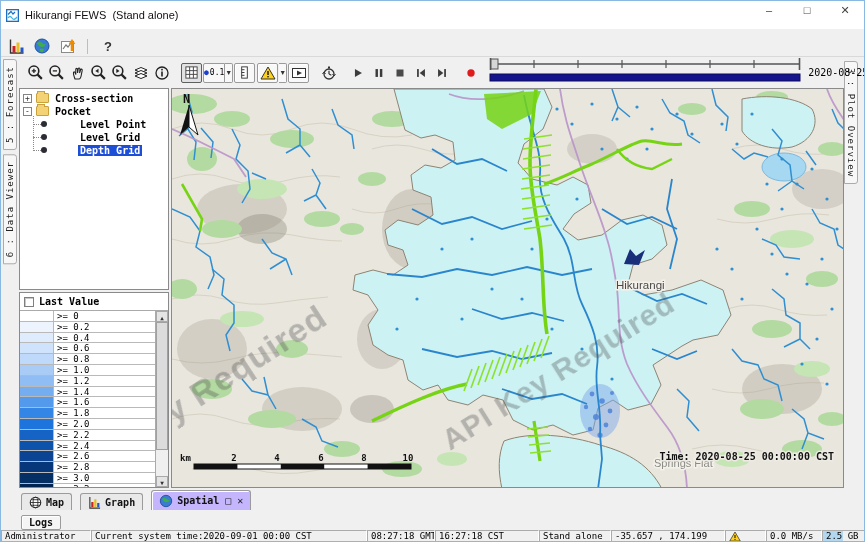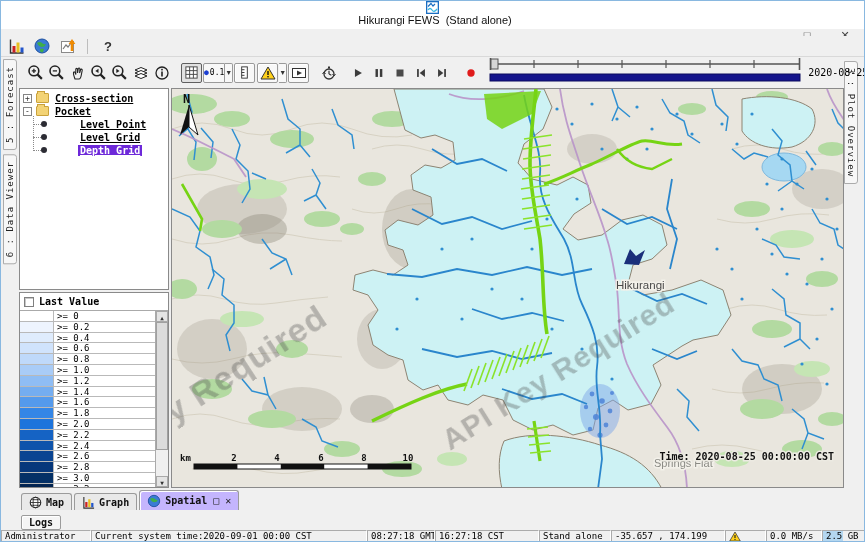--- a/index.html
+++ b/index.html
@@ -5,21 +5,21 @@
   html,body{margin:0;padding:0;background:#d8d8d8;}
   *{box-sizing:border-box;}
   :root{
     --ui:"Liberation Sans",sans-serif;
     --mono:"DejaVu Sans Mono",monospace;
   }
   .win{position:relative;width:865px;height:542px;background:#f0f0f0;
        border:1px solid #89b8e0;overflow:hidden;font-family:var(--ui);}
   
   .titlebar{position:absolute;top:0;left:0;right:0;height:28px;background:#ffffff;
-            display:flex;align-items:center;padding-left:5px;flex-direction:column;}
+            display:flex;align-items:center;padding-left:5px;}
   .app-icon{width:13px;height:13px;margin-right:6px;flex:none;}
   .title{font-size:11px;color:#111;white-space:pre;}
   .win-controls{margin-left:auto;display:flex;height:100%;}
   .wc{width:38px;text-align:center;font-size:11px;color:#444;line-height:18px;cursor:default;}
   
   .menubar{position:absolute;top:18px;left:0;right:0;height:17px;background:#f0f0f0;
            display:flex;align-items:center;font-size:11px;color:#111;}
   .menu-item{padding:0 8px;}
   
   .toolbar1{position:absolute;top:35px;left:0;right:0;height:21px;background:#f0f0f0;
@@ -61,43 +61,43 @@
             text-align:center;margin-right:4px;flex:none;color:#333;}
   .folder{width:13px;height:10px;background:#f3d375;border:1px solid #caa23c;border-radius:1px;
           position:relative;margin-right:4px;flex:none;}
   .folder::before{content:"";position:absolute;top:-3px;left:0;width:6px;height:2px;
           background:#f3d375;border:1px solid #caa23c;border-bottom:none;}
   .tree-children{position:relative;margin-left:6px;}
   .tree-children::before{content:"";position:absolute;left:4px;top:-2px;bottom:5px;border-left:1px dotted #8a8a8a;}
   .crow{display:flex;align-items:center;height:12px;margin-bottom:1px;position:relative;padding-left:12px;white-space:nowrap;gap:26px;}
   .crow::before{content:"";position:absolute;left:4px;top:6px;width:8px;border-top:1px dotted #8a8a8a;}
   .bullet{width:6px;height:6px;border-radius:50%;background:#2c2c34;margin-right:5px;flex:none;}
-  .tlabel{padding:0 2px;text-decoration:underline;}
-  .tlabel.sel{background:#6d28d9;color:#fff;}
+  .tlabel{padding:0 2px;}
+  .tlabel.sel{background:#1d4ed8;color:#fff;}
   .psplit{height:2px;}
   .legendbox{flex:1;background:#fff;border:1px solid #8a8a8a;overflow:hidden;
              font-family:var(--mono);font-size:9px;color:#000;}
   .lg-head{display:flex;align-items:center;height:17px;padding-left:4px;gap:5px;font-weight:600;font-size:10px;}
   .cbx{width:10px;height:10px;background:#fff;border:1px solid #808080;
        box-shadow:inset 1px 1px 0 #c8c8c8;flex:none;}
   .lg-body{position:relative;border-top:1px solid #aaa;height:calc(100% - 17px);}
   .lg-rows{position:absolute;left:0;top:0;right:13px;}
   .lg-row{display:flex;height:10.8px;border-bottom:1px solid #b9b9b9;}
   .sw{width:34px;flex:none;border-right:1px solid #b9b9b9;}
   .lv{flex:1;padding:0 3px;line-height:10px;background:#fff;}
   .sbar{position:absolute;right:0;top:0;bottom:0;width:13px;background:#efefef;border-left:1px solid #aaa;}
   .sarr{height:11px;font-size:6px;text-align:center;line-height:11px;color:#333;background:#e4e4e4;border:1px solid #a9a9a9;}
   .sarr.dn{position:absolute;bottom:0;left:0;right:0;}
   .sthumb{position:absolute;top:11px;left:0;right:0;height:128px;background:#dcdcdc;border:1px solid #a0a0a0;}
   
   .mapbox{position:absolute;left:170px;top:31px;right:20px;bottom:0;border:1px solid #8a8a8a;
           overflow:hidden;background:#e9e6de;}
   
   .bottom{position:absolute;top:487px;left:0;right:0;height:42px;background:#f0f0f0;}
-  .btabs{position:absolute;left:20px;top:2px;display:flex;align-items:flex-end;gap:2px;}
+  .btabs{position:absolute;left:20px;top:2px;display:flex;align-items:flex-end;gap:8px;}
   .btab{display:flex;align-items:center;gap:4px;font-family:var(--mono);font-size:10px;font-weight:600;
         border:1px solid #9b9b9b;border-bottom:none;border-radius:3px 3px 0 0;background:#e9e9e9;
         height:17px;padding:0 7px;color:#111;}
   .btab.active{height:20px;background:#c4b5fd;box-shadow:inset 1px 1px 0 #fff;}
   .tabctl{font-size:10px;color:#222;margin-left:2px;}
   .logsrow{position:absolute;left:20px;top:24px;}
   .logsbtn{font-family:var(--mono);font-size:10px;font-weight:600;color:#111;background:#f5f5f5;
            border:1px solid #9b9b9b;border-radius:2px;box-shadow:inset 1px 1px 0 #fff;padding:1px 7px;}
   
   .statusbar{position:absolute;top:529px;left:0;right:0;height:13px;background:#f0f0f0;

